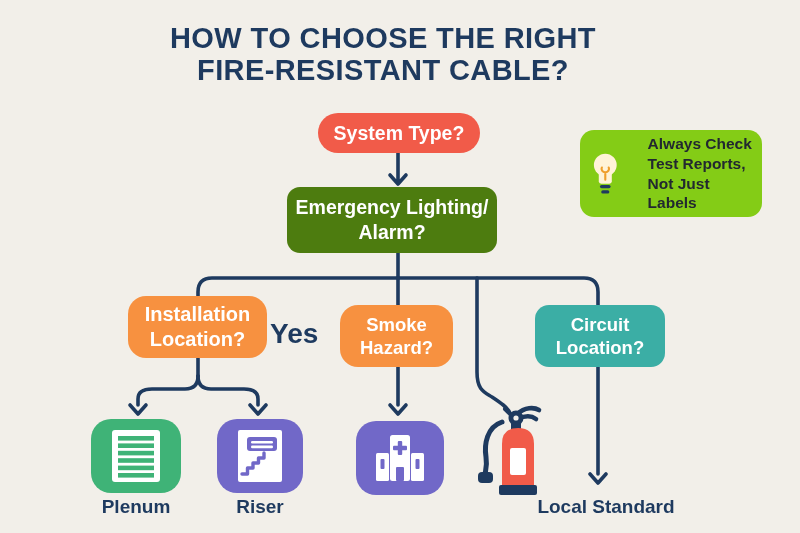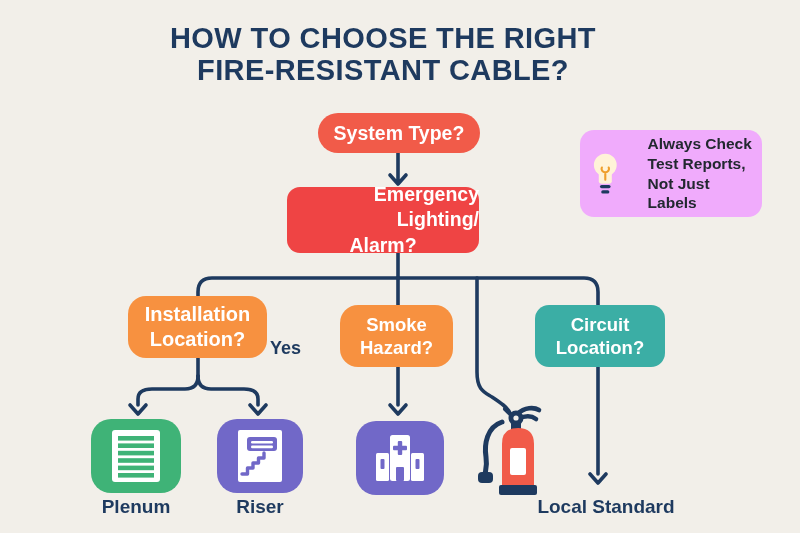--- a/index.html
+++ b/index.html
@@ -20,31 +20,31 @@
     font-size: 29px; font-weight: bold; line-height: 1.12;
     letter-spacing: 0.4px; z-index: 2;
   }
   .node {
     position: absolute; z-index: 2;
     display: flex; flex-direction: column;
     align-items: center; justify-content: center;
     color: #ffffff; font-weight: bold; text-align: right;
   }
   .node-system   { left: 318px; top: 113px; width: 162px; height: 40px; background: #f15b49; border-radius: 20px; font-size: 19.5px; }
-  .node-emerg    { left: 287px; top: 187px; width: 192px; height: 66px; background: #ef4444; border-radius: 13px; font-size: 19.5px; line-height: 1.3; }
+  .node-emerg    { left: 287px; top: 187px; width: 210px; height: 66px; background: #4d7c0f; border-radius: 13px; font-size: 19.5px; line-height: 1.3; }
   .node-install  { left: 128px; top: 296px; width: 139px; height: 62px; background: #f79140; border-radius: 18px; font-size: 20px; line-height: 1.25; }
   .node-smoke    { left: 340px; top: 305px; width: 113px; height: 62px; background: #f79140; border-radius: 18px; font-size: 18.5px; line-height: 1.25; }
   .node-circuit  { left: 535px; top: 305px; width: 130px; height: 62px; background: #3baea5; border-radius: 14px; font-size: 18.5px; line-height: 1.25; }
   .yes-label {
-    position: absolute; left: 270px; top: 338px; z-index: 2;
-    color: #1e3a5f; font-size: 18px; font-weight: 800;
+    position: absolute; left: 270px; top: 318px; z-index: 2;
+    color: #1e3a5f; font-size: 28px; font-weight: 800;
   }
   .hint {
     position: absolute; left: 580px; top: 130px; width: 182px; height: 87px;
-    background: #f0abfc; border-radius: 14px; z-index: 2;
+    background: #84cc16; border-radius: 14px; z-index: 2;
     display: flex; align-items: center; gap: 26px; padding: 0 10px 0 9px;
   }
   .hint-text {
     color: #222830; font-size: 15.5px; font-weight: bold; line-height: 1.28;
   }
   .icon-box {
     position: absolute; z-index: 2; border-radius: 20px;
     display: flex; align-items: center; justify-content: center;
   }
   .box-plenum   { left: 91px;  top: 419px; width: 90px; height: 74px; background: #3fb377; }

